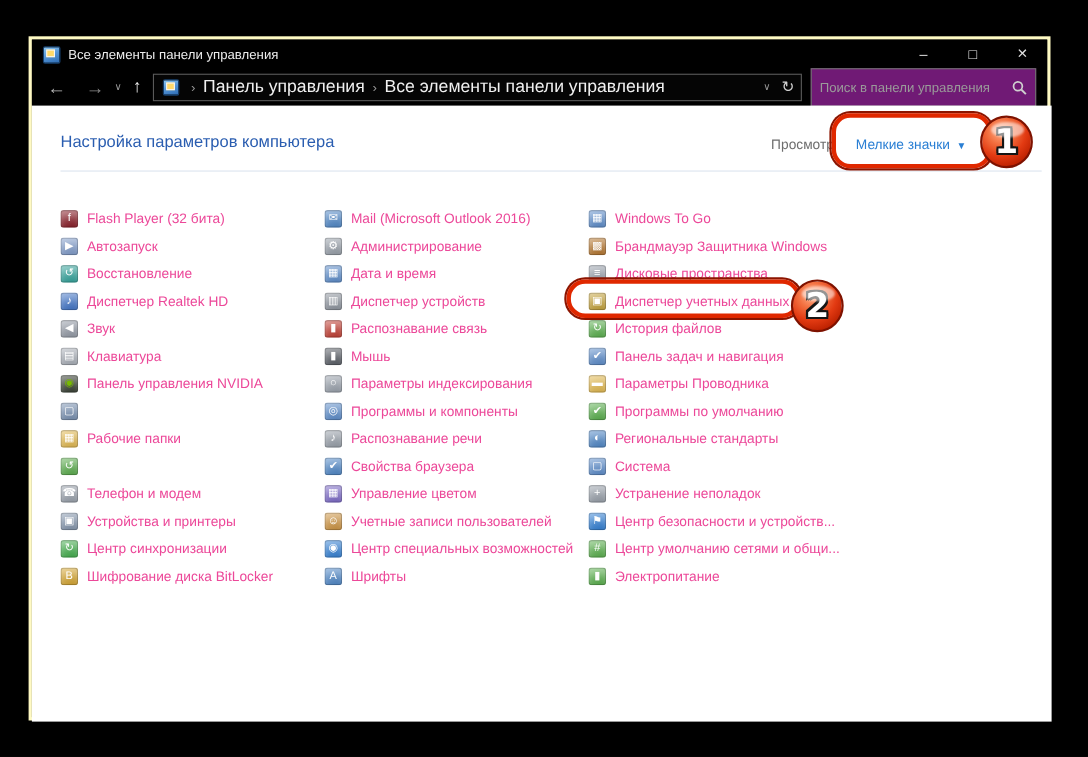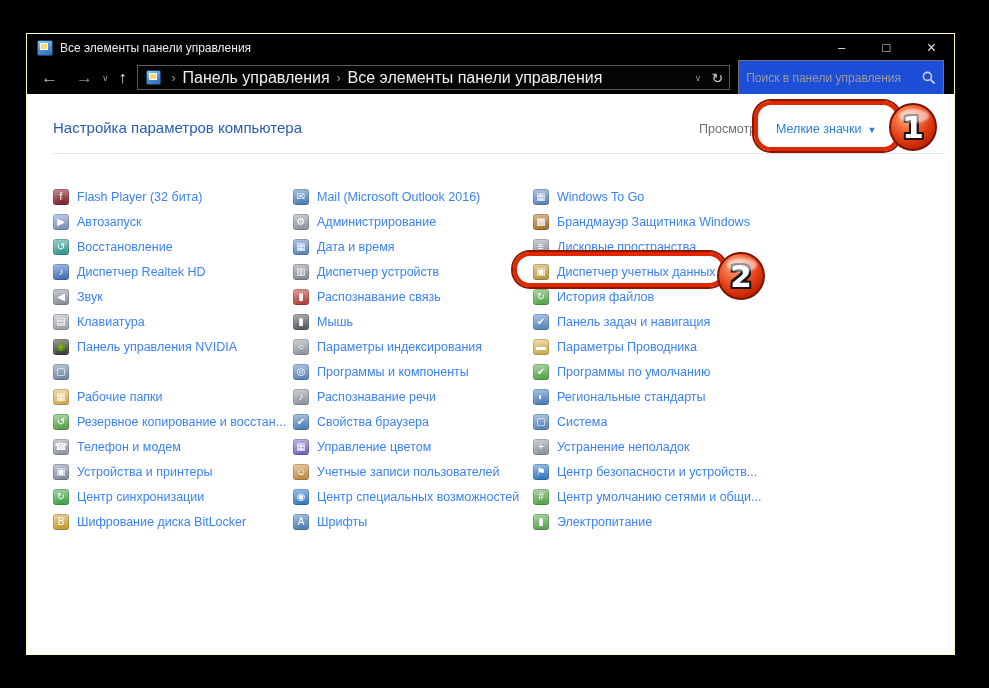--- a/index.html
+++ b/index.html
@@ -2,21 +2,21 @@
 <html><head>
 <meta charset="utf-8">
 <style>
   * { margin:0; padding:0; box-sizing:border-box; }
   html,body { background:#000; }
   body { font-family:"Liberation Sans","DejaVu Sans",sans-serif; }
   #stage { position:relative; width:989px; height:688px; background:#000; overflow:hidden; }
 
   
   .window { position:absolute; left:26px; top:33px; width:929px; height:622px;
-            background:#000; border:1px solid #fef9c3; }
+            background:#000; border:3px solid #fef9c3; }
   .titlebar { position:relative; height:27px; display:flex; align-items:center; padding-left:10px; background:#000; }
   .app-icon { width:16px; height:16px; border-radius:2px; margin-right:7px;
               background:linear-gradient(160deg,#8ec8f2 0%,#5797d8 45%,#2e6db5 100%);
               border:1px solid #17416f; position:relative; }
   .app-icon::after { content:""; position:absolute; left:2px; top:2px; width:6px; height:5px;
               background:#ffd96a; border:1px solid #f7f7f7; }
   .title-text { color:#ececec; font-size:12px; }
   .win-controls { position:absolute; right:0; top:0; height:27px; display:flex; }
   .win-btn { width:45px; height:27px; display:flex; align-items:center; justify-content:center;
              color:#e0e0e0; font-size:13px; cursor:default; }
@@ -30,41 +30,41 @@
   .nav-chevron { margin-left:9px; color:#9a9a9a; font-size:9px; }
   .nav-up { margin-left:10px; color:#ececec; font-size:16px; font-weight:bold; }
   .addrbar { margin-left:10px; width:594px; height:25px; border:1px solid #5a5a5a; background:#050505;
              display:flex; align-items:center; padding:0 6px; }
   .addrbar .app-icon { width:15px; height:15px; margin:0 4px 0 2px; }
   .crumb-sep { color:#9a9a9a; font-size:12px; margin:0 7px; }
   .crumb { color:#f0f0f0; font-size:16px; white-space:nowrap; }
   .addr-right { margin-left:auto; display:flex; align-items:center; }
   .addr-chevron { color:#9a9a9a; font-size:9px; margin-right:10px; }
   .refresh { color:#cfcfcf; font-size:14px; }
-  .searchbox { margin-left:8px; width:206px; height:35px; border:1px solid #707070; background:#1d4ed8;
+  .searchbox { margin-left:8px; width:206px; height:35px; border:1px solid #707070; background:#701a75;
                display:flex; align-items:center; padding:0 7px; }
   .search-input { flex:1; background:transparent; border:none; outline:none;
                   color:#b5b5b5; font-size:12px; font-family:inherit; }
   .search-input::placeholder { color:#9a9a9a; opacity:1; }
 
   
   .content { position:absolute; left:0; top:60px; width:927px; height:560px; background:#fff; }
   .page-title { position:absolute; left:26px; top:25px; font-size:15px; color:#2a5db0; }
   .divider { position:absolute; left:26px; top:59px; width:892px; height:1px; background:#dce4ef; }
   .view-label { position:absolute; left:672px; top:28px; font-size:12.5px; color:#6e6e6e; }
   .view-select { position:absolute; left:749px; top:28px; font-size:12.5px; color:#2a7fd4; cursor:default; }
   .view-caret { font-size:9px; margin-left:6px; color:#2a7fd4; }
 
   .col { position:absolute; top:90px; width:238px; }
   .c0 { left:26px; } .c1 { left:266px; } .c2 { left:506px; }
   .item { height:25px; display:flex; align-items:center; cursor:default; }
   .ficon { width:16px; height:16px; min-width:16px; border-radius:3px; margin-right:8px;
            display:flex; align-items:center; justify-content:center;
            font-size:10px; line-height:1; color:#fff; box-shadow: inset 0 0 0 1px rgba(0,0,0,.18), inset 0 6px 6px rgba(255,255,255,.25); }
-  .flabel { font-size:12.5px; color:#3b82f6; white-space:nowrap; }
+  .flabel { font-size:12.5px; color:#ec4899; white-space:nowrap; }
 
   
   .ann-rect { position:absolute; border:4px solid #e02800; border-radius:17px;
               box-shadow: 0 0 0 2px #8c1500, inset 0 0 0 2px #ffffff; z-index:5; }
   .ann-rect.r1 { left:727px; top:7px;  width:146px; height:50px; }
   .ann-rect.r2 { left:486px; top:158px; width:213px; height:35px; }
   .ann-circle { position:absolute; width:48px; height:48px; border-radius:50%;
                 background: radial-gradient(circle at 38% 28%, #ffb08a 0%, #f37040 28%, #e23a12 55%, #bb2000 80%, #941500 100%);
                 border:2px solid #7e1200; z-index:6;
                 display:flex; align-items:center; justify-content:center;
@@ -156,21 +156,20 @@
           </div>
           <div class="item">
             <span class="ficon" style="background: linear-gradient(160deg, rgba(255, 255, 255, 0.35), rgba(0, 0, 0, 0.12)), rgb(119, 144, 178);">▢</span>
           </div>
           <div class="item">
             <span class="ficon" style="background: linear-gradient(160deg, rgba(255, 255, 255, 0.35), rgba(0, 0, 0, 0.12)), rgb(229, 186, 77);">▦</span>
             <span class="flabel">Рабочие папки</span>
           </div>
           <div class="item">
             <span class="ficon" style="background: linear-gradient(160deg, rgba(255, 255, 255, 0.35), rgba(0, 0, 0, 0.12)), rgb(88, 173, 74);">↺</span>
-            <span class="flabel">Резервное копирование и восстан...</span>
           </div>
           <div class="item">
             <span class="ficon" style="background: linear-gradient(160deg, rgba(255, 255, 255, 0.35), rgba(0, 0, 0, 0.12)), rgb(153, 161, 172);">☎</span>
             <span class="flabel">Телефон и модем</span>
           </div>
           <div class="item">
             <span class="ficon" style="background: linear-gradient(160deg, rgba(255, 255, 255, 0.35), rgba(0, 0, 0, 0.12)), rgb(132, 150, 174);">▣</span>
             <span class="flabel">Устройства и принтеры</span>
           </div>
           <div class="item">

